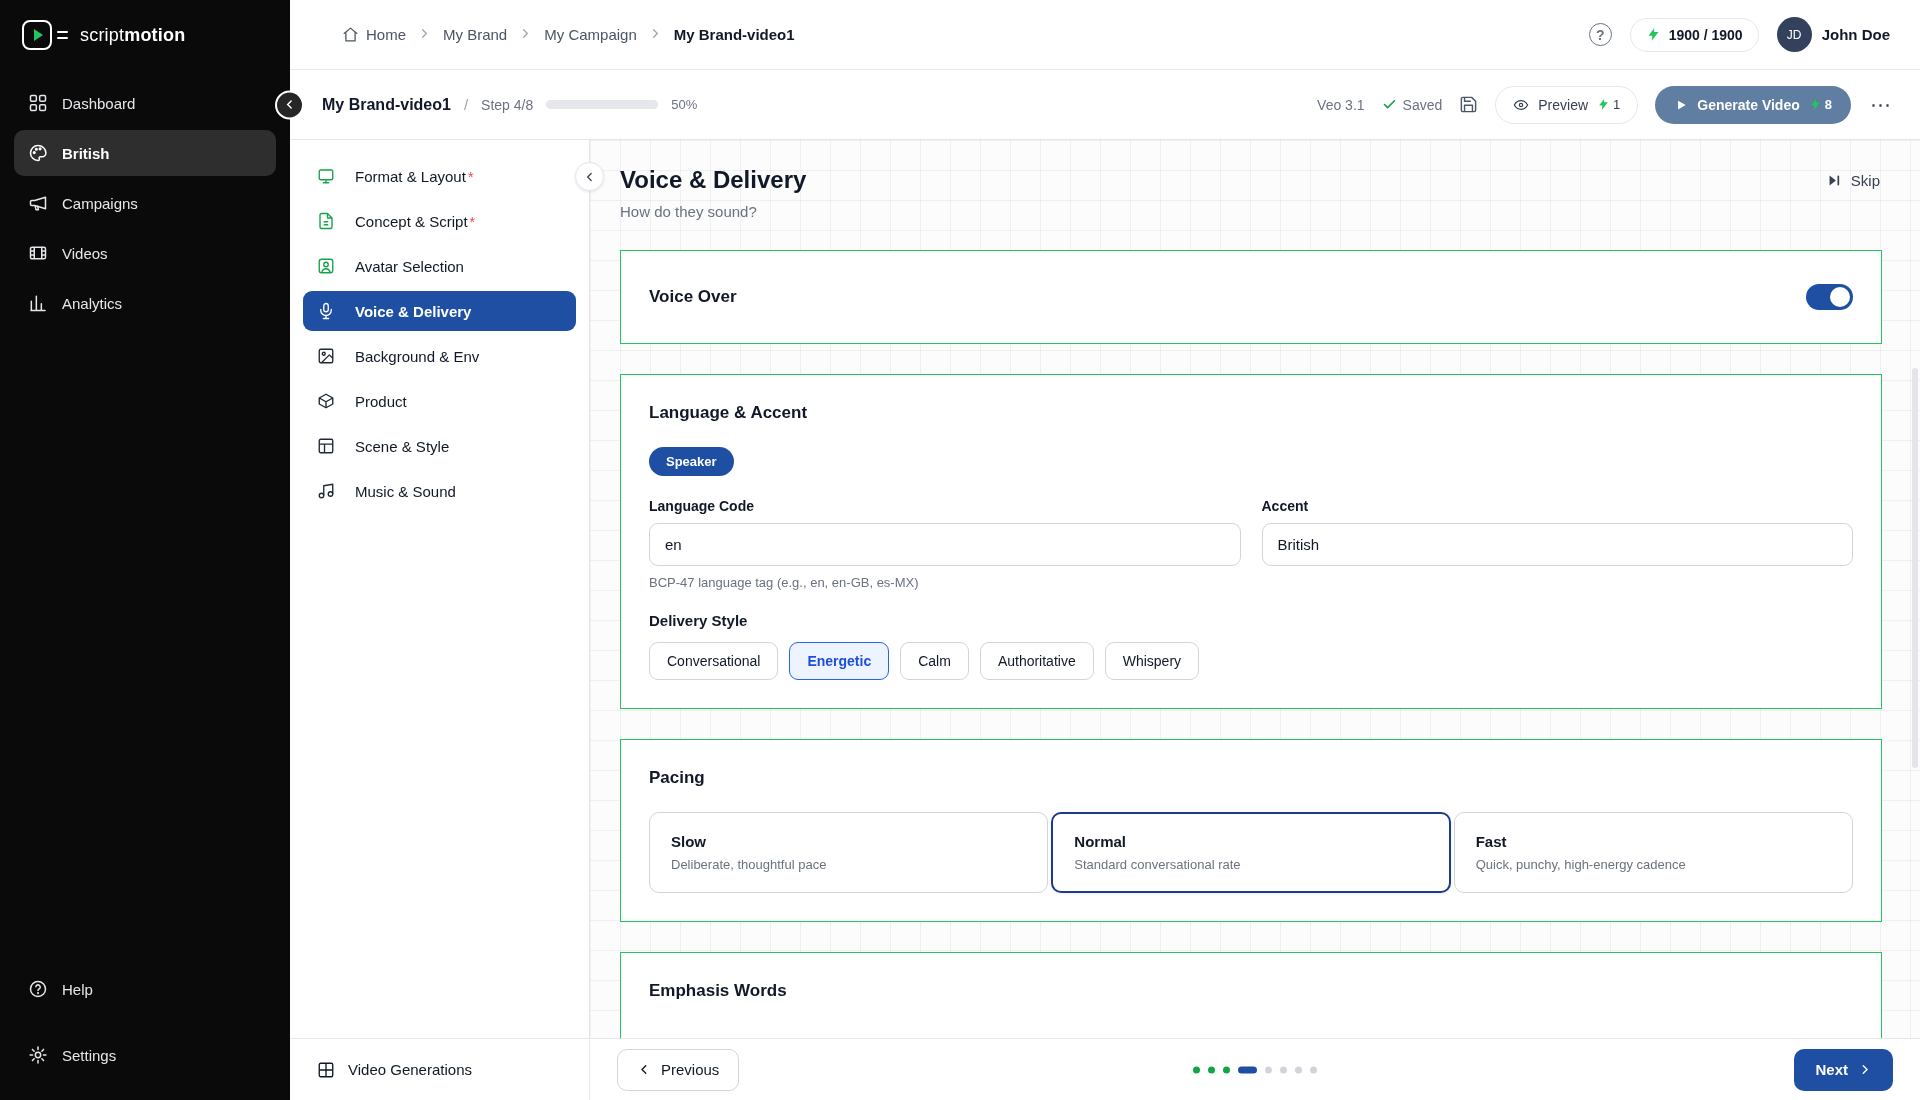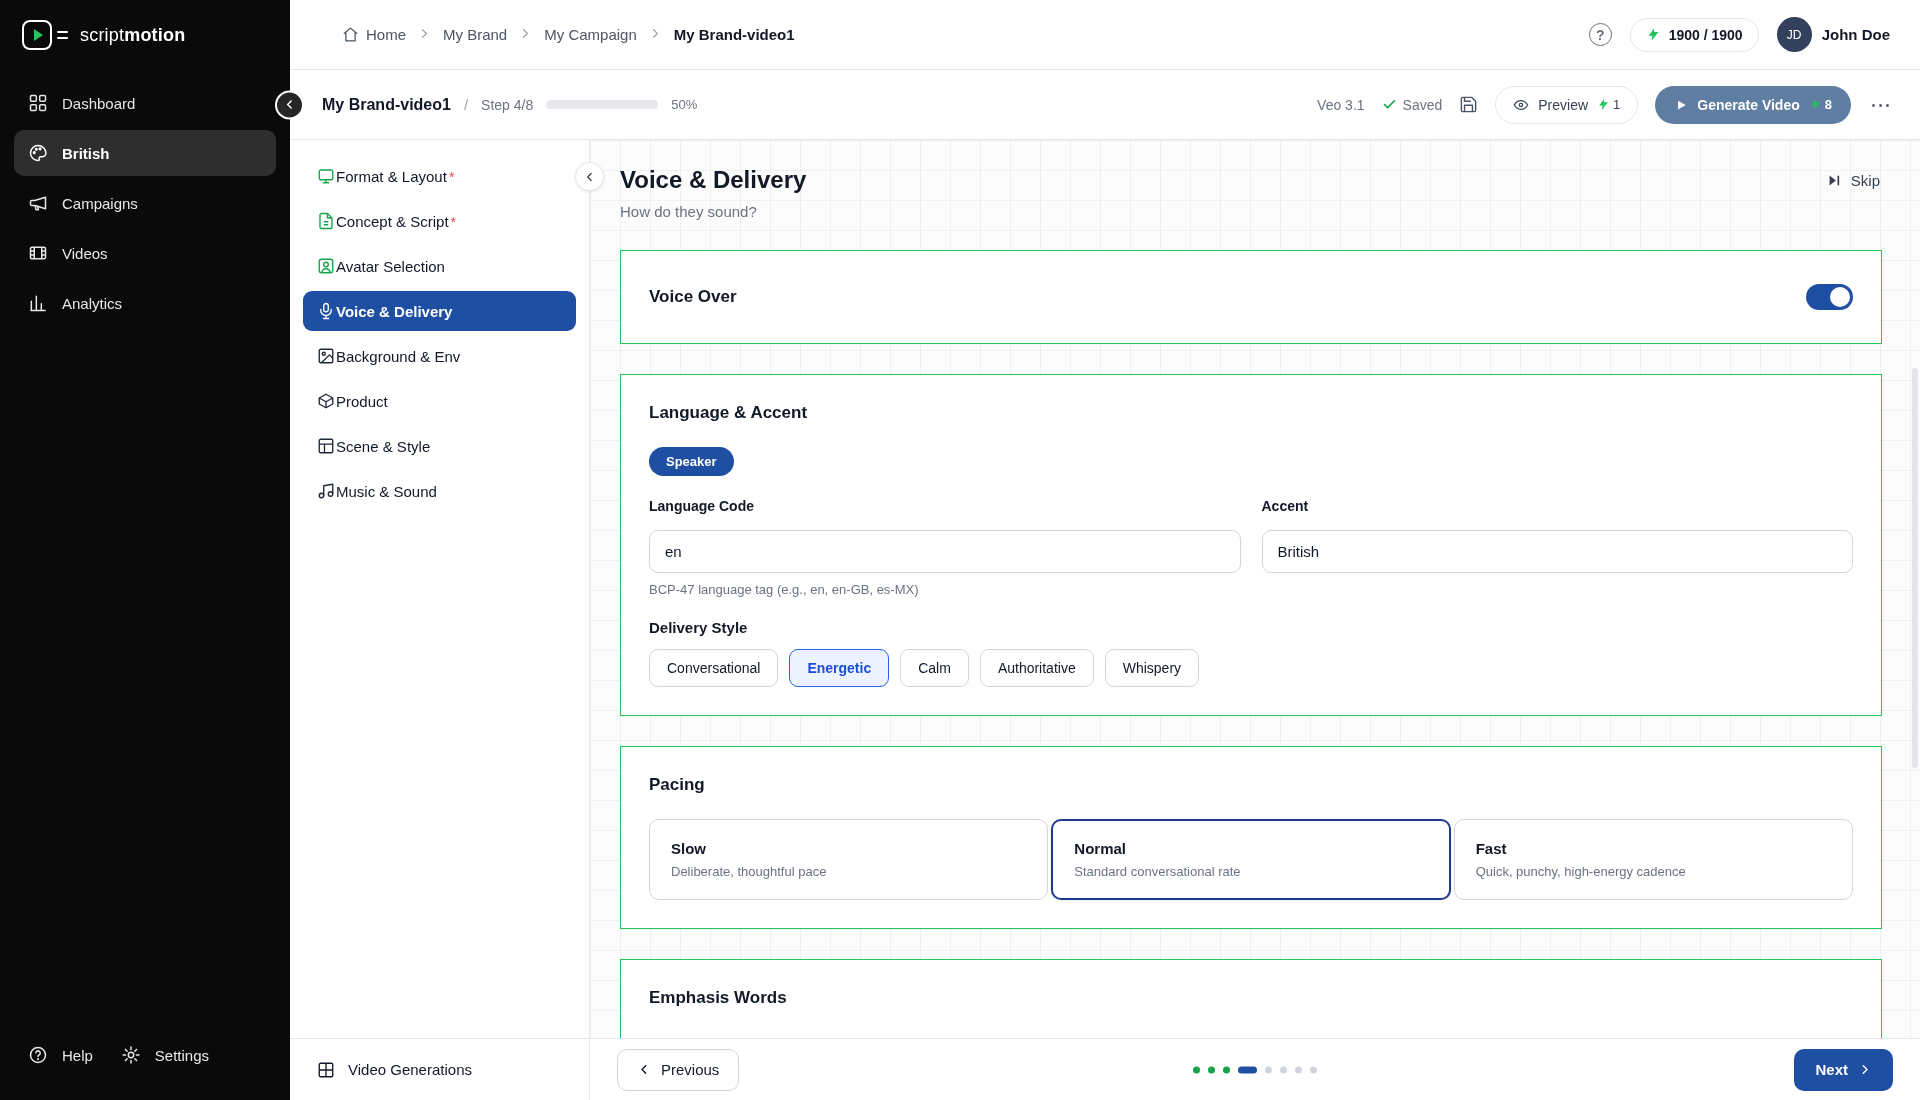--- a/index.html
+++ b/index.html
@@ -25,21 +25,21 @@
   .logo-play{width:0;height:0;border-left:9px solid var(--green);border-top:6px solid transparent;border-bottom:6px solid transparent;margin-left:2px}
   .logo-lines{display:flex;flex-direction:column;gap:4px}
   .logo-lines i{display:block;width:11px;height:2px;background:#fff;border-radius:2px}
   .logo-text{font-size:18px;letter-spacing:.2px;color:#fff}
   .logo-text .light{font-weight:400}
   .logo-text .bold{font-weight:700}
   .nav{padding:10px 14px;display:flex;flex-direction:column;gap:4px}
   .nav-item{display:flex;align-items:center;gap:14px;padding:13px 14px;border-radius:10px;font-size:15px;color:#e5e7eb;cursor:pointer}
   .nav-item svg{width:20px;height:20px;flex-shrink:0}
   .nav-item.active{background:#2e2e2e;color:#fff;font-weight:700}
-  .sidebar-footer{margin-top:auto;padding:10px 14px 22px;display:flex;flex-direction:row;gap:0}
+  .sidebar-footer{margin-top:auto;padding:10px 14px 22px;display:flex;flex-direction:column;gap:20px}
 
   
   .main-col{flex:1;display:flex;flex-direction:column;min-width:0}
 
   
   .topbar{height:70px;flex-shrink:0;background:#fff;border-bottom:1px solid var(--border);display:flex;align-items:center;padding:0 30px 0 52px}
   .breadcrumb{display:flex;align-items:center;gap:11px;font-size:15px;color:#4b5563}
   .crumb{display:flex;align-items:center;gap:7px;cursor:pointer}
   .crumb svg{width:17px;height:17px}
   .crumb-sep svg{width:15px;height:15px;color:#9ca3af}
@@ -75,21 +75,21 @@
   .generate-btn{display:flex;align-items:center;gap:9px;border:none;border-radius:999px;padding:11px 19px;font-size:14px;font-weight:600;color:#fff;background:#5f7ea1;cursor:pointer}
   .generate-btn svg.play{width:14px;height:14px}
   .more-btn{font-size:21px;letter-spacing:1px;color:#374151;background:none;border:none;cursor:pointer;padding:0 2px}
 
   
   .content-row{flex:1;display:flex;min-height:0}
 
   
   .steps-panel{width:300px;flex-shrink:0;background:#fff;border-right:1px solid var(--border);display:flex;flex-direction:column;position:relative}
   .steps-list{padding:16px 13px;display:flex;flex-direction:column;gap:5px}
-  .step-item{display:flex;align-items:center;gap:1px;padding:11px 14px;border-radius:9px;font-size:15px;color:#111827;cursor:pointer;background:transparent}
+  .step-item{display:flex;align-items:center;gap:20px;padding:11px 14px;border-radius:9px;font-size:15px;color:#111827;cursor:pointer;background:transparent}
   .step-item svg{width:18px;height:18px;flex-shrink:0;color:#1f2937}
   .step-item.done svg{color:var(--green-dark)}
   .step-item.active{background:var(--blue);color:#fff;font-weight:600}
   .step-item.active svg{color:#fff}
   .req{color:#ef4444;margin-left:2px;font-size:14px}
   .collapse-steps{position:absolute;right:-15px;top:22px;width:29px;height:29px;border-radius:50%;background:#fff;border:1px solid var(--border);box-shadow:0 1px 3px rgba(0,0,0,.1);display:flex;align-items:center;justify-content:center;color:#374151;cursor:pointer;z-index:4}
   .steps-footer{margin-top:auto;border-top:1px solid var(--border);height:62px;display:flex;align-items:center;gap:13px;padding:0 27px;font-size:15px;color:#111827;cursor:pointer}
   .steps-footer svg{width:18px;height:18px}
 
   
@@ -105,21 +105,21 @@
   .skip-btn svg{width:17px;height:17px}
 
   .card{background:#fff;border:1.5px solid var(--green);border-radius:0;padding:28px;margin-top:30px;box-shadow:0 1px 2px rgba(0,0,0,.03)}
   .card-title{font-size:17px;font-weight:700;color:#111827}
   .card-voice{display:flex;align-items:center;justify-content:space-between;padding:33px 28px}
   .toggle{width:47px;height:26px;border-radius:999px;background:var(--blue);position:relative;border:none;cursor:pointer;flex-shrink:0}
   .toggle .knob{position:absolute;top:3px;right:3px;width:20px;height:20px;border-radius:50%;background:#fff}
 
   .speaker-badge{display:inline-block;margin-top:24px;background:var(--blue);color:#fff;font-size:13px;font-weight:700;padding:7px 17px;border-radius:999px}
   .fields{display:grid;grid-template-columns:1fr 1fr;gap:21px;margin-top:22px}
-  .field-label{display:block;font-size:14px;font-weight:600;color:#111827;margin-bottom:16px}
+  .field-label{display:block;font-size:14px;font-weight:600;color:#111827;margin-bottom:9px}
   .text-input{width:100%;height:43px;border:1px solid var(--input-border);border-radius:9px;padding:0 15px;font-size:15px;color:#111827;background:#fff;outline:none}
   .help-text{font-size:13px;color:var(--muted);margin-top:9px}
   .delivery-label{font-size:15px;font-weight:600;margin-top:22px}
   .chips{display:flex;gap:11px;margin-top:13px;flex-wrap:wrap}
   .chip{padding:10px 17px;border:1px solid var(--input-border);border-radius:9px;background:#fff;font-size:14px;color:#111827;cursor:pointer}
   .chip.selected{border:1.5px solid var(--blue-bright);color:#1d4ed8;background:#eef4ff;font-weight:600}
 
   .pacing-grid{display:grid;grid-template-columns:1fr 1fr 1fr;gap:3px;margin-top:24px}
   .pace{border:1px solid var(--input-border);border-radius:10px;padding:19px 21px;background:#fff;cursor:pointer;text-align:left}
   .pace.selected{border:2px solid #1e3a8a;box-shadow:0 1px 3px rgba(0,0,0,.08)}

